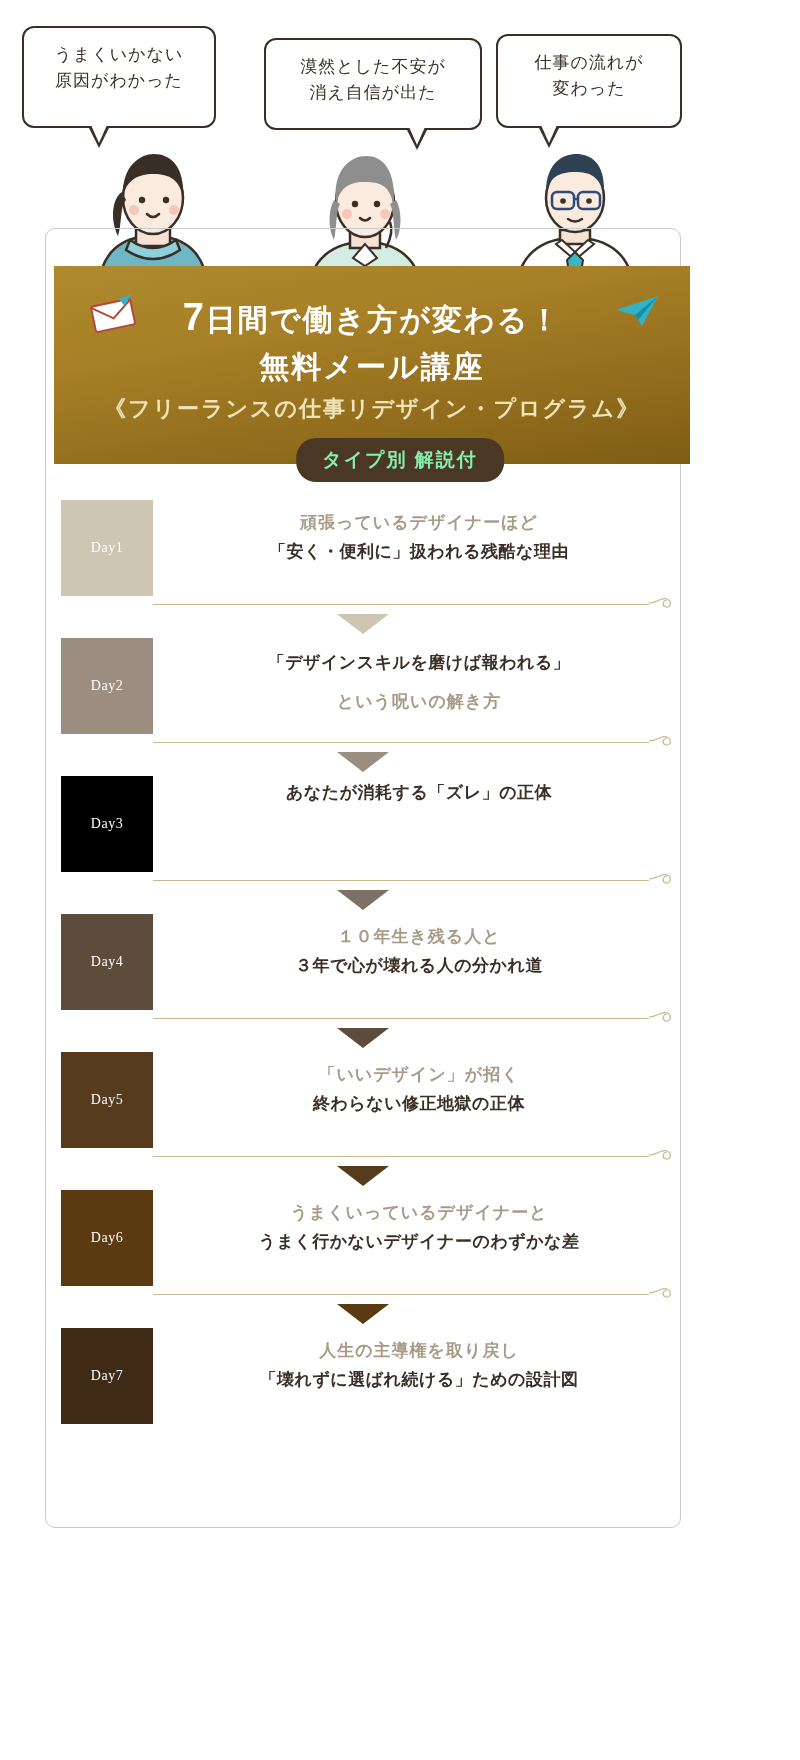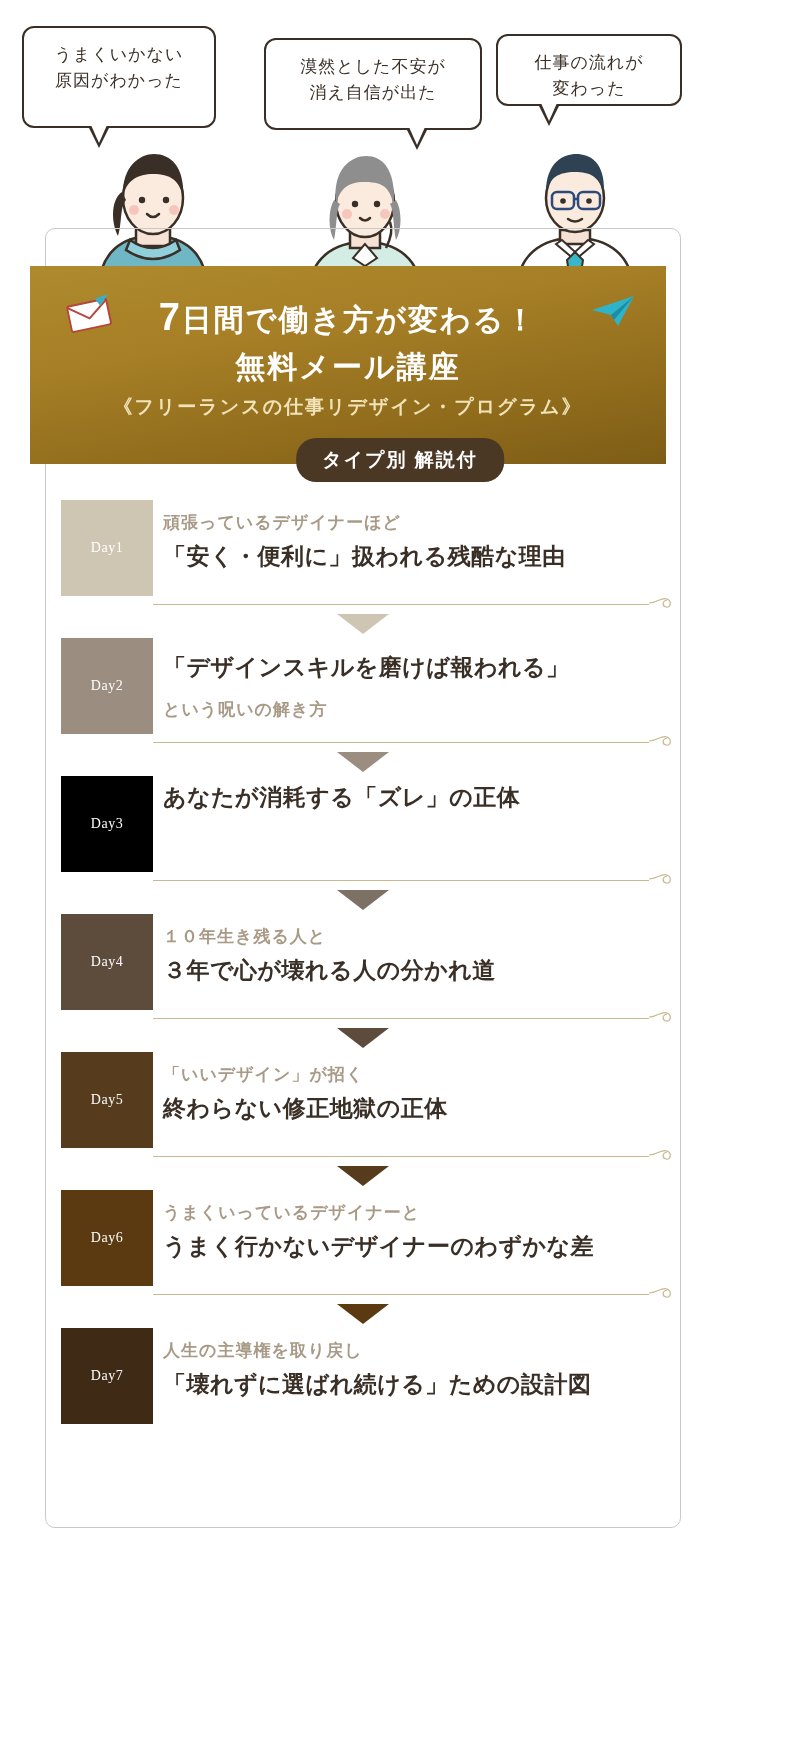--- a/index.html
+++ b/index.html
@@ -33,21 +33,21 @@
     text-align: center;
     color: #3a2f26;
     font-size: 17px;
     line-height: 1.5;
     letter-spacing: 1px;
     padding: 14px 6px 12px 6px;
     font-weight: 500;
   }
   .bubble-1 { left: 4px;  top: 4px;  width: 194px; height: 102px; }
   .bubble-2 { left: 246px; top: 16px; width: 218px; height: 92px; }
-  .bubble-3 { left: 478px; top: 12px; width: 186px; height: 72px; }
+  .bubble-3 { left: 478px; top: 12px; width: 186px; height: 94px; }
   .bubble .tail, .bubble .tail-in {
     position: absolute;
     width: 0; height: 0;
   }
   .bubble .tail {
     border-left: 11px solid transparent;
     border-right: 11px solid transparent;
     border-top: 22px solid #3a2f26;
     bottom: -22px;
   }
@@ -81,21 +81,21 @@
     height: 1300px;
     border: 1px solid #c9c9c9;
     border-radius: 10px;
     background: transparent;
     box-sizing: border-box;
   }
 
   
   .gold-header {
     position: absolute;
-    left: 30px;
+    left: 54px;
     top: 266px;
     width: 636px;
     height: 198px;
     background: linear-gradient(170deg, #b08a2e 0%, #a67f26 35%, #8e6a1b 75%, #7d5d16 100%);
     overflow: visible;
   }
   .gold-header .h-main {
     position: absolute;
     left: 0; right: 0;
     top: 24px;
@@ -108,31 +108,31 @@
   }
   .gold-header .h-main .big7 {
     font-size: 38px;
   }
   .gold-header .h-sub {
     position: absolute;
     left: 0; right: 0;
     top: 128px;
     text-align: center;
     color: #f0e3b8;
-    font-size: 19px;
+    font-size: 22px;
     letter-spacing: 2px;
     font-weight: bold;
   }
   .badge {
     position: absolute;
     left: 50%;
     transform: translateX(-50%);
     top: 438px;
     background: #4a3724;
-    color: #ffffff;
+    color: #86efac;
     font-size: 19px;
     font-weight: bold;
     letter-spacing: 2px;
     padding: 9px 26px;
     border-radius: 20px;
     white-space: nowrap;
   }
   .mail-icon {
     position: absolute;
     width: 46px;
@@ -166,31 +166,32 @@
     font-family: "Liberation Serif", "DejaVu Serif", serif;
     font-size: 14px;
     letter-spacing: 0.5px;
   }
   .day-text {
     position: absolute;
     left: 118px;
     right: 6px;
     top: 0;
     height: 92px;
+    text-align: center;
   }
   .day-text .lead {
     color: #a89a86;
     font-size: 17px;
     font-weight: bold;
     letter-spacing: 1px;
     line-height: 1.35;
   }
   .day-text .main {
     color: #3a2f26;
-    font-size: 23px;
+    font-size: 17px;
     font-weight: bold;
     letter-spacing: 0.5px;
     line-height: 1.35;
   }
   .day-text.lead-top .lead { margin-top: 12px; }
   .day-text.lead-top .main { margin-top: 6px; }
   .day-text.main-top .main { margin-top: 14px; }
   .day-text.main-top .lead { margin-top: 16px; }
 
   .divider {

